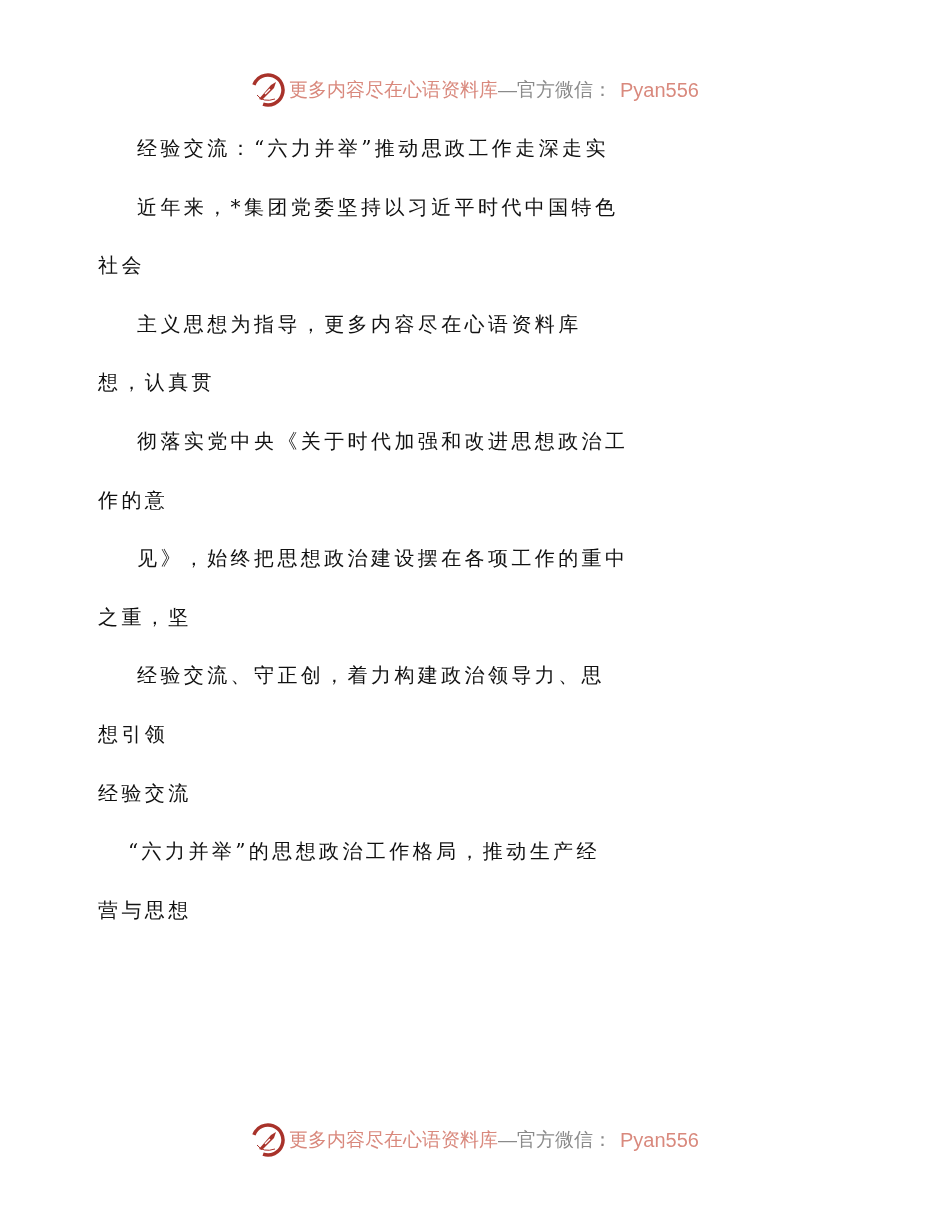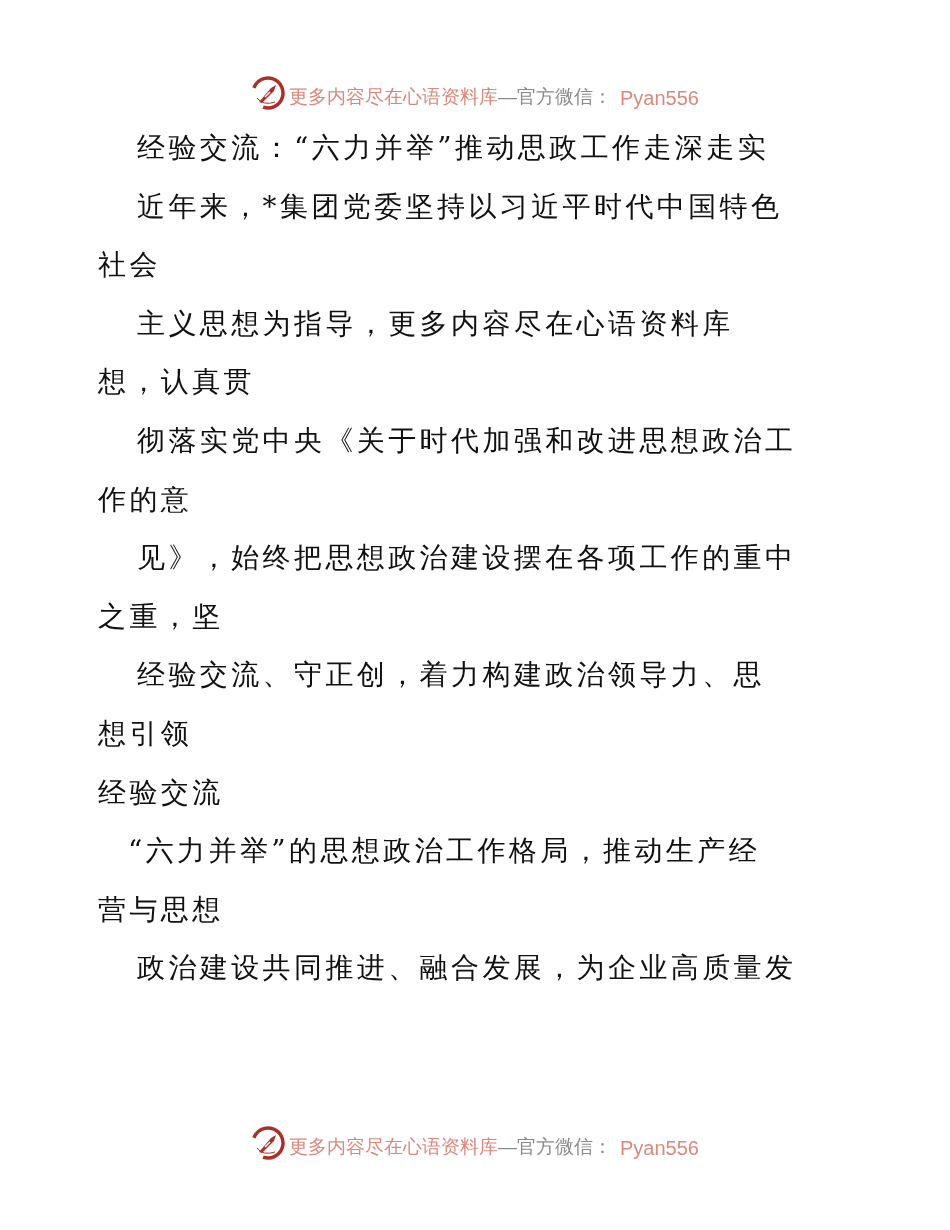--- a/index.html
+++ b/index.html
@@ -14,21 +14,21 @@
       overflow: hidden;
       font-family: "DejaVu Serif", "Liberation Serif", serif;
       color: #111111;
     }
     .watermark {
       position: absolute;
       left: 0;
       width: 950px;
       height: 40px;
       display: flex;
-      align-items: flex-end;
+      align-items: center;
       justify-content: center;
       font-size: 19px;
       white-space: nowrap;
     }
     .watermark.top { top: 70px; }
     .watermark.bottom { top: 1120px; }
     .wm-logo {
       width: 34px;
       height: 34px;
       margin-right: 4px;
@@ -51,21 +51,21 @@
     }
     .doc {
       position: absolute;
       left: 98px;
       top: 124px;
       width: 760px;
     }
     .line {
       height: 58.6px;
       line-height: 48px;
-      font-size: 28px;
+      font-size: 20px;
       letter-spacing: 3.4px;
       white-space: nowrap;
     }
     .line.indent { padding-left: 39px; }
     .line.indent-q { padding-left: 30px; }
   </style>
 </head>
 <body>
 
 <div class="watermark top">
@@ -88,21 +88,20 @@
   <div class="line">想，认真贯</div>
   <div class="line indent">彻落实党中央《关于时代加强和改进思想政治工</div>
   <div class="line">作的意</div>
   <div class="line indent">见》，始终把思想政治建设摆在各项工作的重中</div>
   <div class="line">之重，坚</div>
   <div class="line indent">经验交流、守正创，着力构建政治领导力、思</div>
   <div class="line">想引领</div>
   <div class="line">经验交流</div>
   <div class="line indent-q">“六力并举”的思想政治工作格局，推动生产经</div>
   <div class="line">营与思想</div>
-  <div class="line indent">政治建设共同推进、融合发展，为企业高质量发</div>
 </div>
 
 <div class="watermark bottom">
   <svg class="wm-logo" viewBox="0 0 34 34">
     <circle cx="17" cy="17" r="15" fill="none" stroke="#a8322a" stroke-width="3.5" stroke-dasharray="70 24" transform="rotate(200 17 17)"></circle>
     <path d="M8 26 L20 12 L25 9 L23 15 L11 27 Z" fill="#a8322a"></path>
     <path d="M14 21 L19 16" stroke="#ffffff" stroke-width="1.5"></path>
     <path d="M6 22 Q12 30 24 26" fill="none" stroke="#a8322a" stroke-width="1"></path>
   </svg>
   <span class="wm-red">更多内容尽在心语资料库</span>

